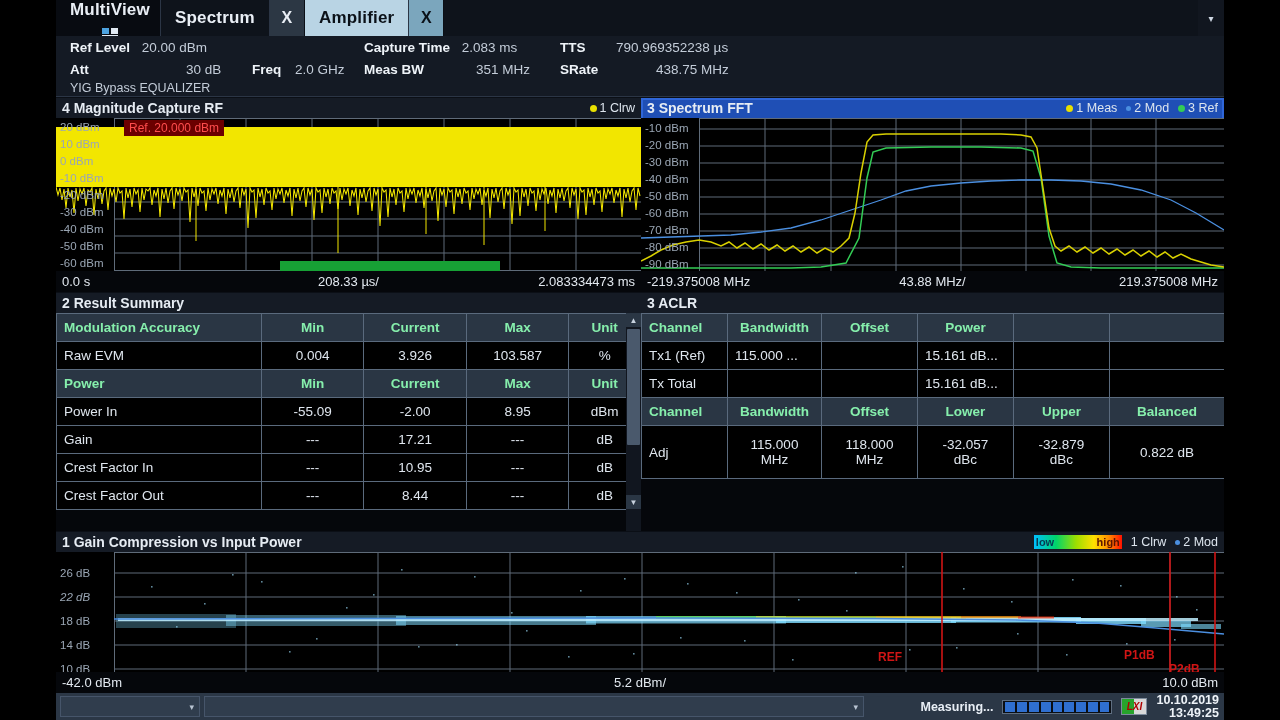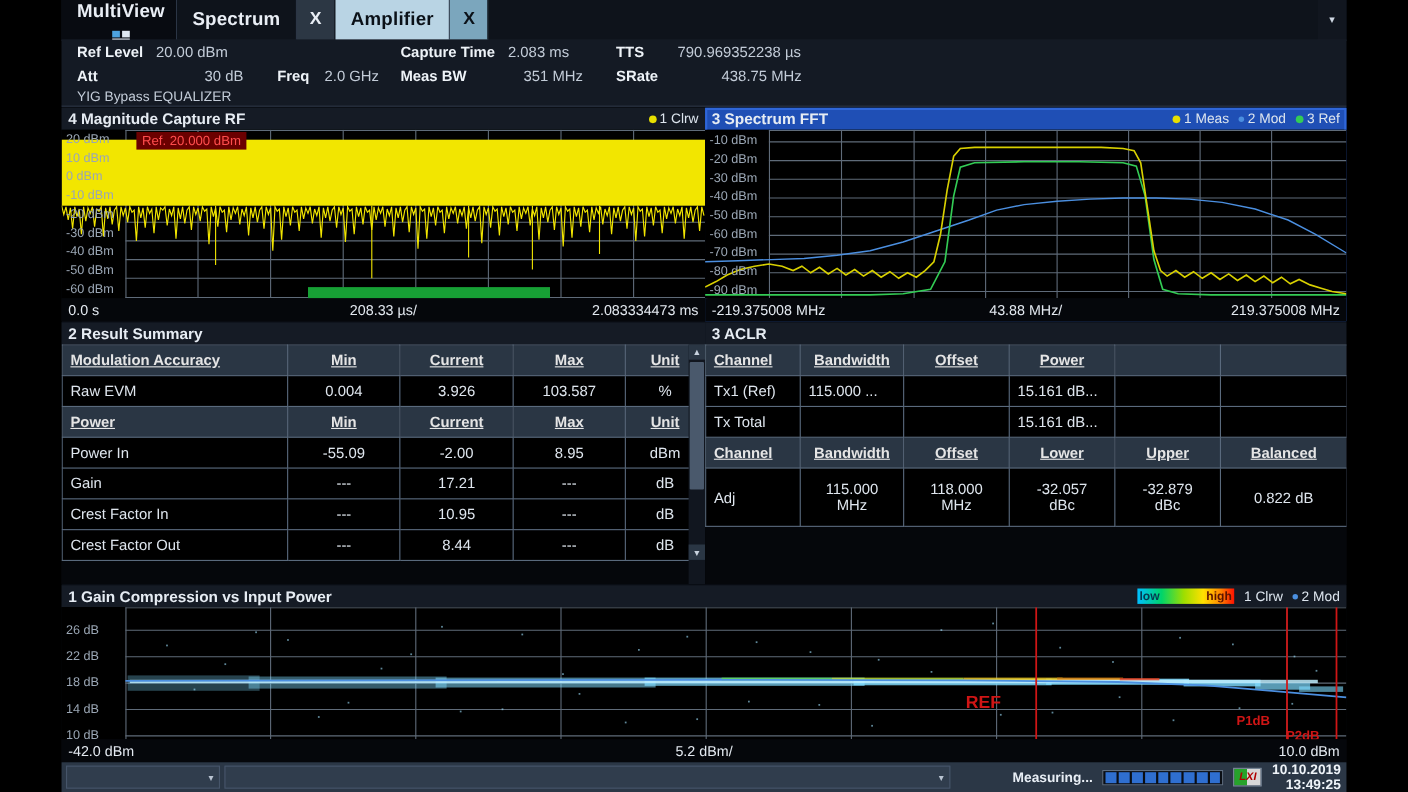--- a/index.html
+++ b/index.html
@@ -53,21 +53,21 @@
   .xaxis{position:absolute;left:0;right:0;height:21px;line-height:21px;background:#05070b;
          font-size:13px;color:#e3e9f0;}
   .xL{position:absolute;left:6px;}
   .xC{position:absolute;left:50%;transform:translateX(-50%);}
   .xR{position:absolute;right:6px;}
 
   
   .tbl{width:100%;border-collapse:collapse;table-layout:fixed;font-size:13.5px;}
   .tbl th,.tbl td{border:1px solid #5a6a7d;padding:2px 7px;height:23px;color:#dfe6ee;
                   overflow:hidden;white-space:nowrap;}
-  .tbl th{background:#2a3644;font-weight:700;text-align:center;color:#e5e5e5;text-decoration:underline;}
+  .tbl th{background:#2a3644;font-weight:700;text-align:center;color:#86efac;}
   .tbl th.lft{text-align:left;}
   .tbl td{background:#000;text-align:center;}
   .tbl td.lft{text-align:left;}
   .scrollcol{position:absolute;right:0;top:0;width:15px;bottom:0;background:#11161f;}
   .sbtn{height:14px;display:flex;align-items:center;justify-content:center;color:#c8d2de;
         font-size:8px;background:#2a3644;cursor:pointer;}
   .sthumb{position:absolute;left:1px;right:1px;background:#4a596c;border-radius:1px;}
 
   
   .heatleg{width:88px;height:14px;display:flex;align-items:center;justify-content:space-between;
@@ -542,25 +542,25 @@
 
         <path d="M58 67 L300 66.5 L600 66 L820 66.5 L960 68 L1040 71 L1100 76 L1168 82" fill="none" stroke="#4b8fe0" stroke-width="1.6"></path>
 
         <g stroke="#d01515" stroke-width="1.6">
           <line x1="886" y1="0" x2="886" y2="120"></line>
           <line x1="1114" y1="0" x2="1114" y2="120"></line>
           <line x1="1159" y1="0" x2="1159" y2="120"></line>
         </g>
       </svg>
       <div class="ylab" style="top:15px;">26 dB</div>
-      <div class="ylab" style="top:39px;">22 dB</div>
+      <div class="ylab" style="top:39px;font-style:italic;">22 dB</div>
       <div class="ylab" style="top:63px;">18 dB</div>
       <div class="ylab" style="top:87px;">14 dB</div>
       <div class="ylab" style="top:111px;">10 dB</div>
-      <div style="position:absolute;left:822px;top:79px;color:#d01515;font-size:16px;font-weight:600;">REF</div>
+      <div style="position:absolute;left:822px;top:98px;color:#d01515;font-size:12px;font-weight:600;">REF</div>
       <div style="position:absolute;left:1068px;top:96px;color:#d01515;font-size:12px;font-weight:600;">P1dB</div>
       <div style="position:absolute;left:1113px;top:110px;color:#d01515;font-size:12px;font-weight:600;">P2dB</div>
     </div>
 
     <div class="xaxis" style="top:140px;">
       <span class="xL">-42.0 dBm</span>
       <span class="xC">5.2 dBm/</span>
       <span class="xR">10.0 dBm</span>
     </div>
   </div>

